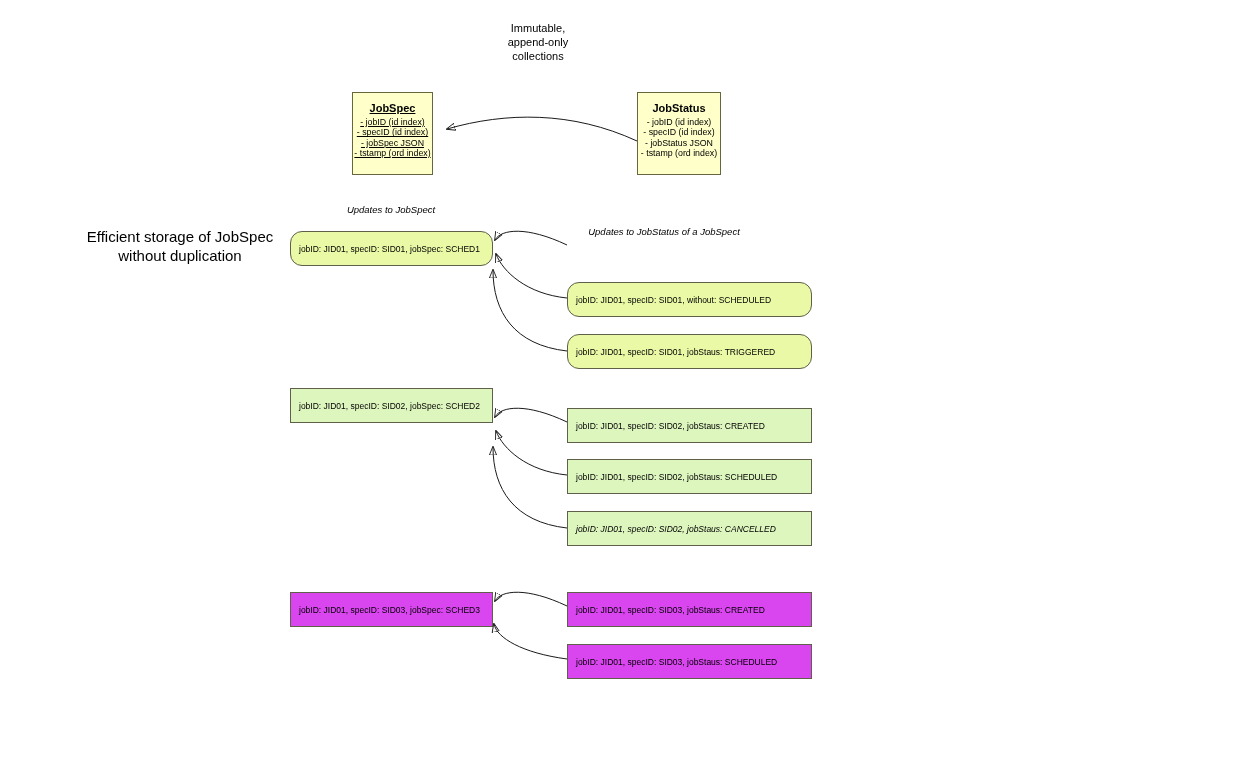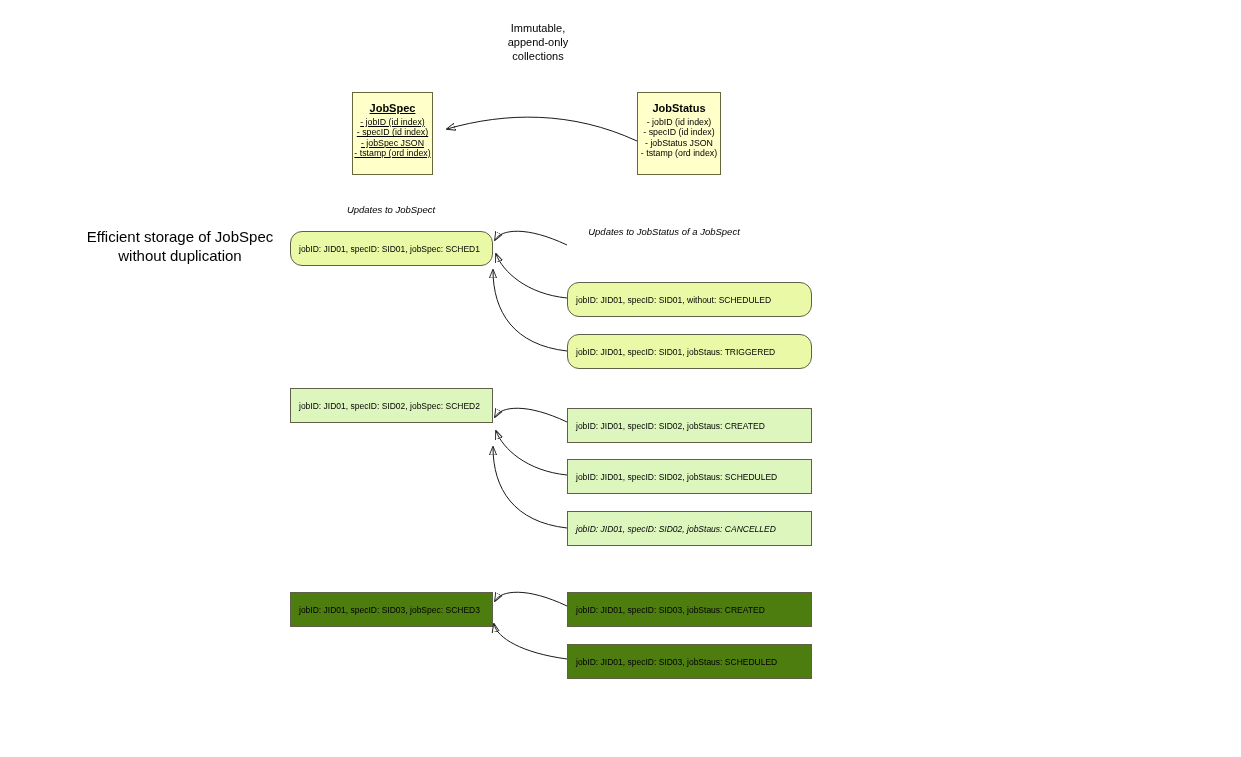--- a/index.html
+++ b/index.html
@@ -33,21 +33,21 @@
     height:35px;
     display:flex;align-items:center;
     font-size:8.5px;
     padding-left:8px;
     z-index:2;
   }
   .spec-rec{left:290px;width:203px;}
   .stat-rec{left:567px;width:245px;}
   .g1{background:#eaf9a6;border-radius:12px;}
   .g2{background:#ddf6be;}
-  .g3{background:#4d7c0f;text-align:right;}
+  .g3{background:#d946ef;text-align:right;}
   .arrows{position:absolute;left:0;top:0;z-index:3;pointer-events:none;}
   .arrows path{fill:none;stroke:#1a1a1a;stroke-width:1;}
 </style>
 </head>
 <body>
 
 <div class="canvas">
 
   <div class="txt note" style="left:438px;top:22px;width:200px;">Immutable,
 append-only

